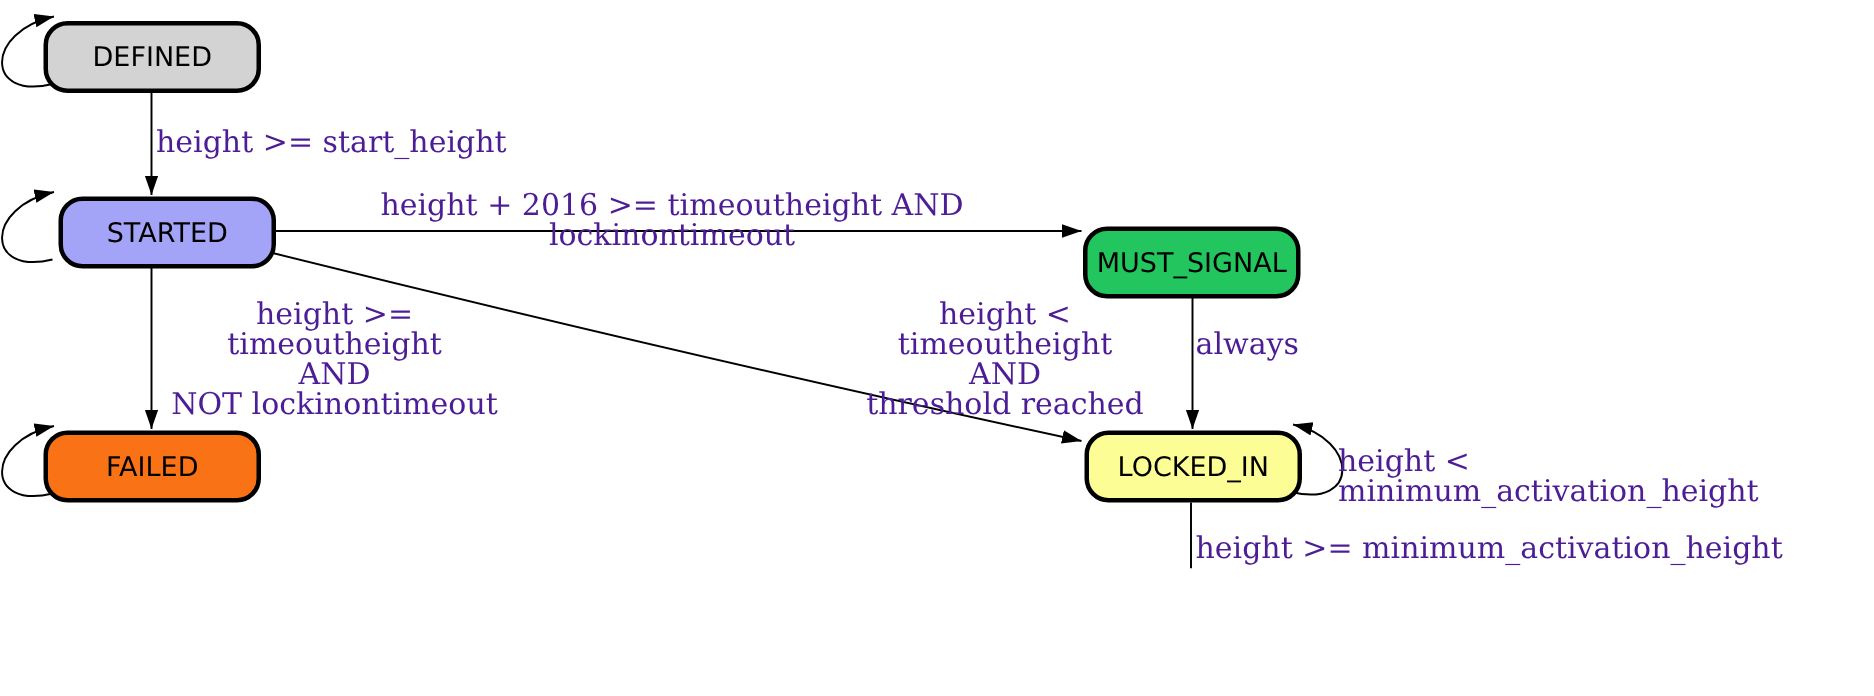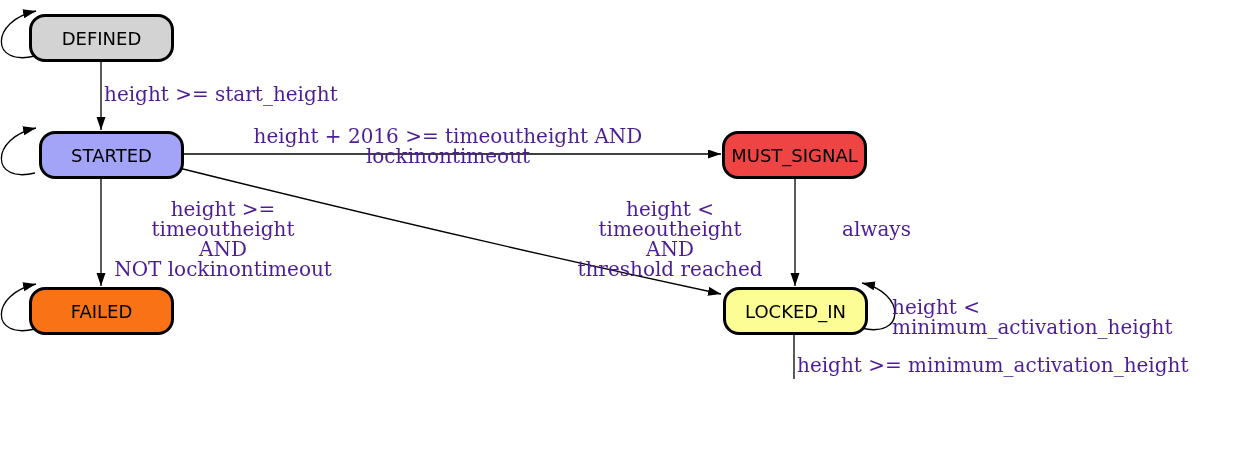--- a/index.html
+++ b/index.html
@@ -34,21 +34,21 @@
   #n-defined{left:29px;top:14px;}
   #n-started{left:39px;top:131px;}
   #n-failed{left:29px;top:287px;}
   #n-must-signal{left:722px;top:131px;}
   #n-locked-in{left:723px;top:287px;}
   #n-active{left:722px;top:390px;}
   #l-defined-started{left:104px;top:84px;}
   #l-started-mustsignal{left:174px;top:126px;width:548px;text-align:center;}
   #l-started-failed{left:102px;top:199px;width:242px;text-align:center;}
   #l-started-lockedin{left:553px;top:199px;width:234px;text-align:center;}
-  #l-mustsignal-lockedin{left:797px;top:219px;padding-left:45px;}
+  #l-mustsignal-lockedin{left:797px;top:219px;}
   #l-lockedin-self{left:892px;top:297px;}
   #l-lockedin-active{left:797px;top:355px;}
 </style>
 </head>
 <body>
 
 <div id="canvas">
 
   <svg id="edges" width="1249" height="464" viewBox="0 0 1249 464">
     <defs>
@@ -70,21 +70,21 @@
     <path d="M861,328 C906,339 906,293 862,283" stroke="#000" stroke-width="1.3" fill="none" marker-end="url(#arrow)"></path>
     <path d="M728,443 C683,454 683,408 729,398" stroke="#000" stroke-width="1.3" fill="none" marker-end="url(#arrow)"></path>
   </svg>
 
   <div class="node" id="n-defined" style="background-color: rgb(211, 211, 211);">DEFINED</div>
 
   <div class="node" id="n-started" style="background-color: rgb(163, 163, 247);">STARTED</div>
 
   <div class="node" id="n-failed" style="background-color: #f97316;">FAILED</div>
 
-  <div class="node" id="n-must-signal" style="background-color: #ef4444;">MUST_SIGNAL</div>
+  <div class="node" id="n-must-signal" style="background-color: #22c55e; margin-top: 20px;">MUST_SIGNAL</div>
 
   <div class="node" id="n-locked-in" style="background-color: rgb(253, 253, 150);">LOCKED_IN</div>
 
   <div class="node" id="n-active" style="background-color: rgb(152, 238, 152);">ACTIVE</div>
 
   <div class="edge-label" id="l-defined-started">height &gt;= start_height</div>
 
   <div class="edge-label" id="l-started-mustsignal">height + 2016 &gt;= timeoutheight AND lockinontimeout</div>
 
   <div class="edge-label" id="l-started-failed">height &gt;= timeoutheight

